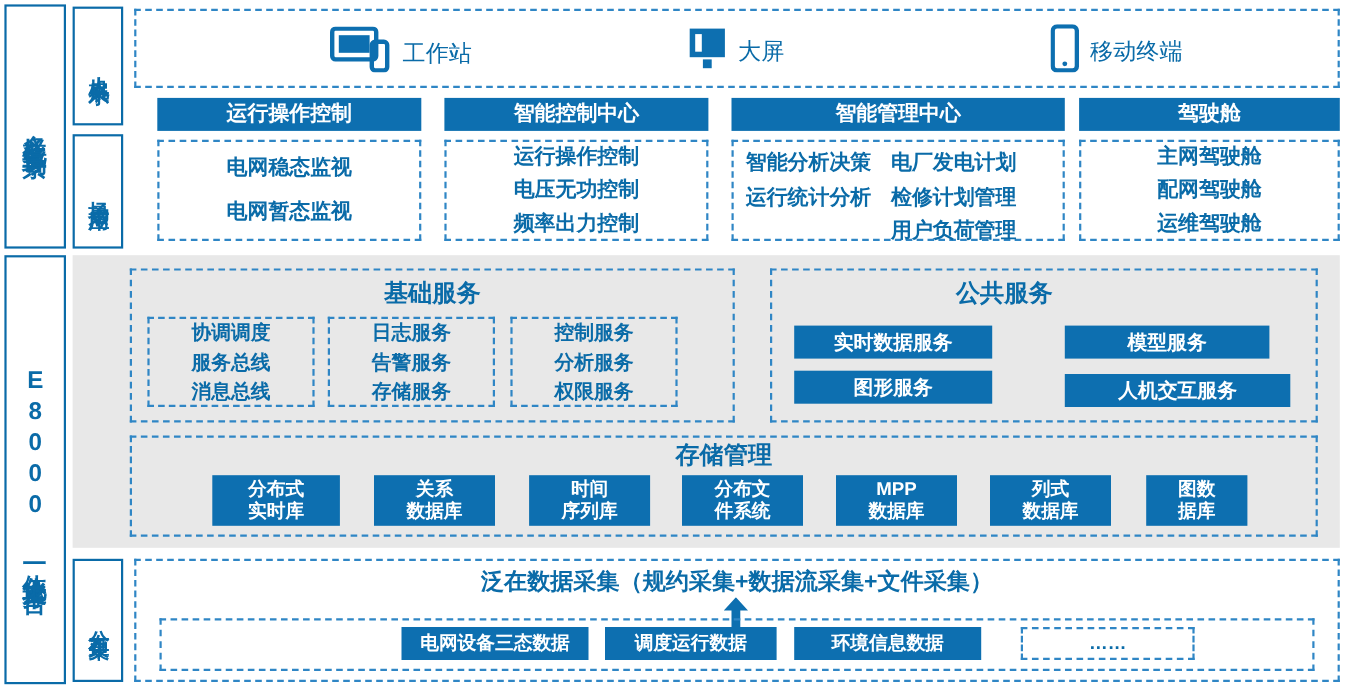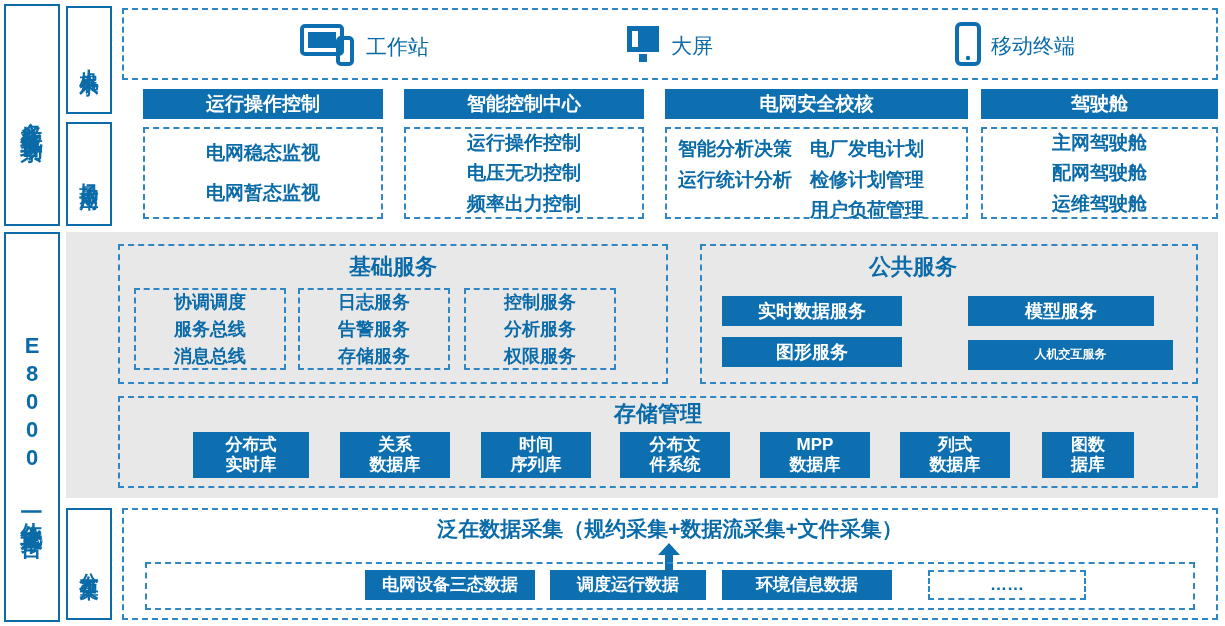--- a/index.html
+++ b/index.html
@@ -157,21 +157,21 @@
   </div>
 
   <div class="bluebar" style="left:404px; top:89px; width:240px; height:30px; font-size:19px;">智能控制中心</div>
   <div class="dashbox" style="left:404px; top:127px; width:240px; height:92px;"></div>
   <div class="txt center col" style="left:404px; top:127px; width:240px; height:92px; font-size:19px;">
     <div>运行操作控制</div>
     <div style="margin-top:5px;">电压无功控制</div>
     <div style="margin-top:5px;">频率出力控制</div>
   </div>
 
-  <div class="bluebar" style="left:665px; top:89px; width:303px; height:30px; font-size:19px;">电网安全校核</div>
+  <div class="bluebar" style="left:665px; top:89px; width:303px; height:30px; font-size:19px;">智能管理中心</div>
   <div class="dashbox" style="left:665px; top:127px; width:303px; height:92px;"></div>
   <div class="txt col" style="left:678px; top:136px; width:140px; font-size:19px; display:flex;">
     <div>智能分析决策</div>
     <div style="margin-top:5px;">运行统计分析</div>
   </div>
   <div class="txt col" style="left:810px; top:136px; width:145px; font-size:19px; display:flex;">
     <div>电厂发电计划</div>
     <div style="margin-top:5px;font-family:Liberation Serif, serif;">检修计划管理</div>
     <div style="margin-top:5px;">用户负荷管理</div>
   </div>
@@ -209,21 +209,21 @@
     <div style="margin-top:3px;">分析服务</div>
     <div style="margin-top:3px;">权限服务</div>
   </div>
 
   <div class="dashbox" style="left:700px; top:244px; width:498px; height:140px;"></div>
   <div class="txt center" style="left:664px; top:252px; width:498px; height:30px; font-size:22px; display:flex;">公共服务</div>
 
   <div class="bluebar" style="left:722px; top:296px; width:180px; height:30px; font-size:18px;">实时数据服务</div>
   <div class="bluebar" style="left:968px; top:296px; width:186px; height:30px; font-size:18px;">模型服务</div>
   <div class="bluebar" style="left:722px; top:337px; width:180px; height:30px; font-size:18px;">图形服务</div>
-  <div class="bluebar" style="left:968px; top:340px; width:205px; height:30px; font-size:12px;">人机交互服务</div>
+  <div class="bluebar" style="left:968px; top:340px; width:205px; height:30px; font-size:18px;">人机交互服务</div>
 
   <div class="dashbox" style="left:118px; top:396px; width:1080px; height:92px;"></div>
   <div class="txt center" style="left:118px; top:400px; width:1080px; height:28px; font-size:22px; display:flex;">存储管理</div>
 
   <div class="bluebar col" style="left:193px; top:432px; width:116px; height:46px; font-size:17px;">
     <span>分布式</span>
     <span>实时库</span>
   </div>
   <div class="bluebar col" style="left:340px; top:432px; width:110px; height:46px; font-size:17px;">
     <span>关系</span>

